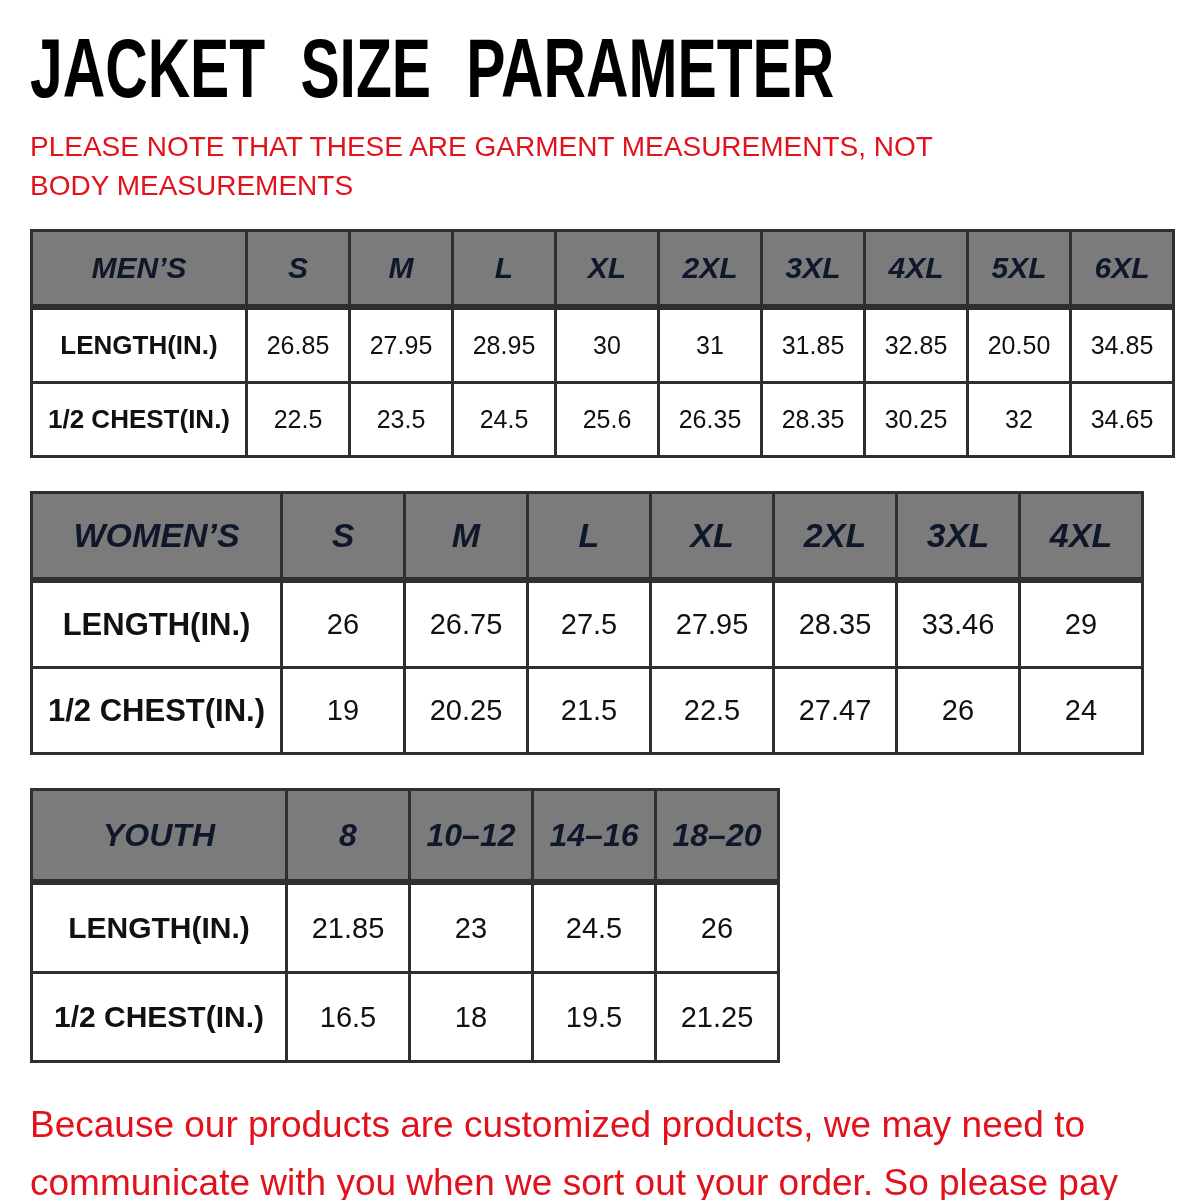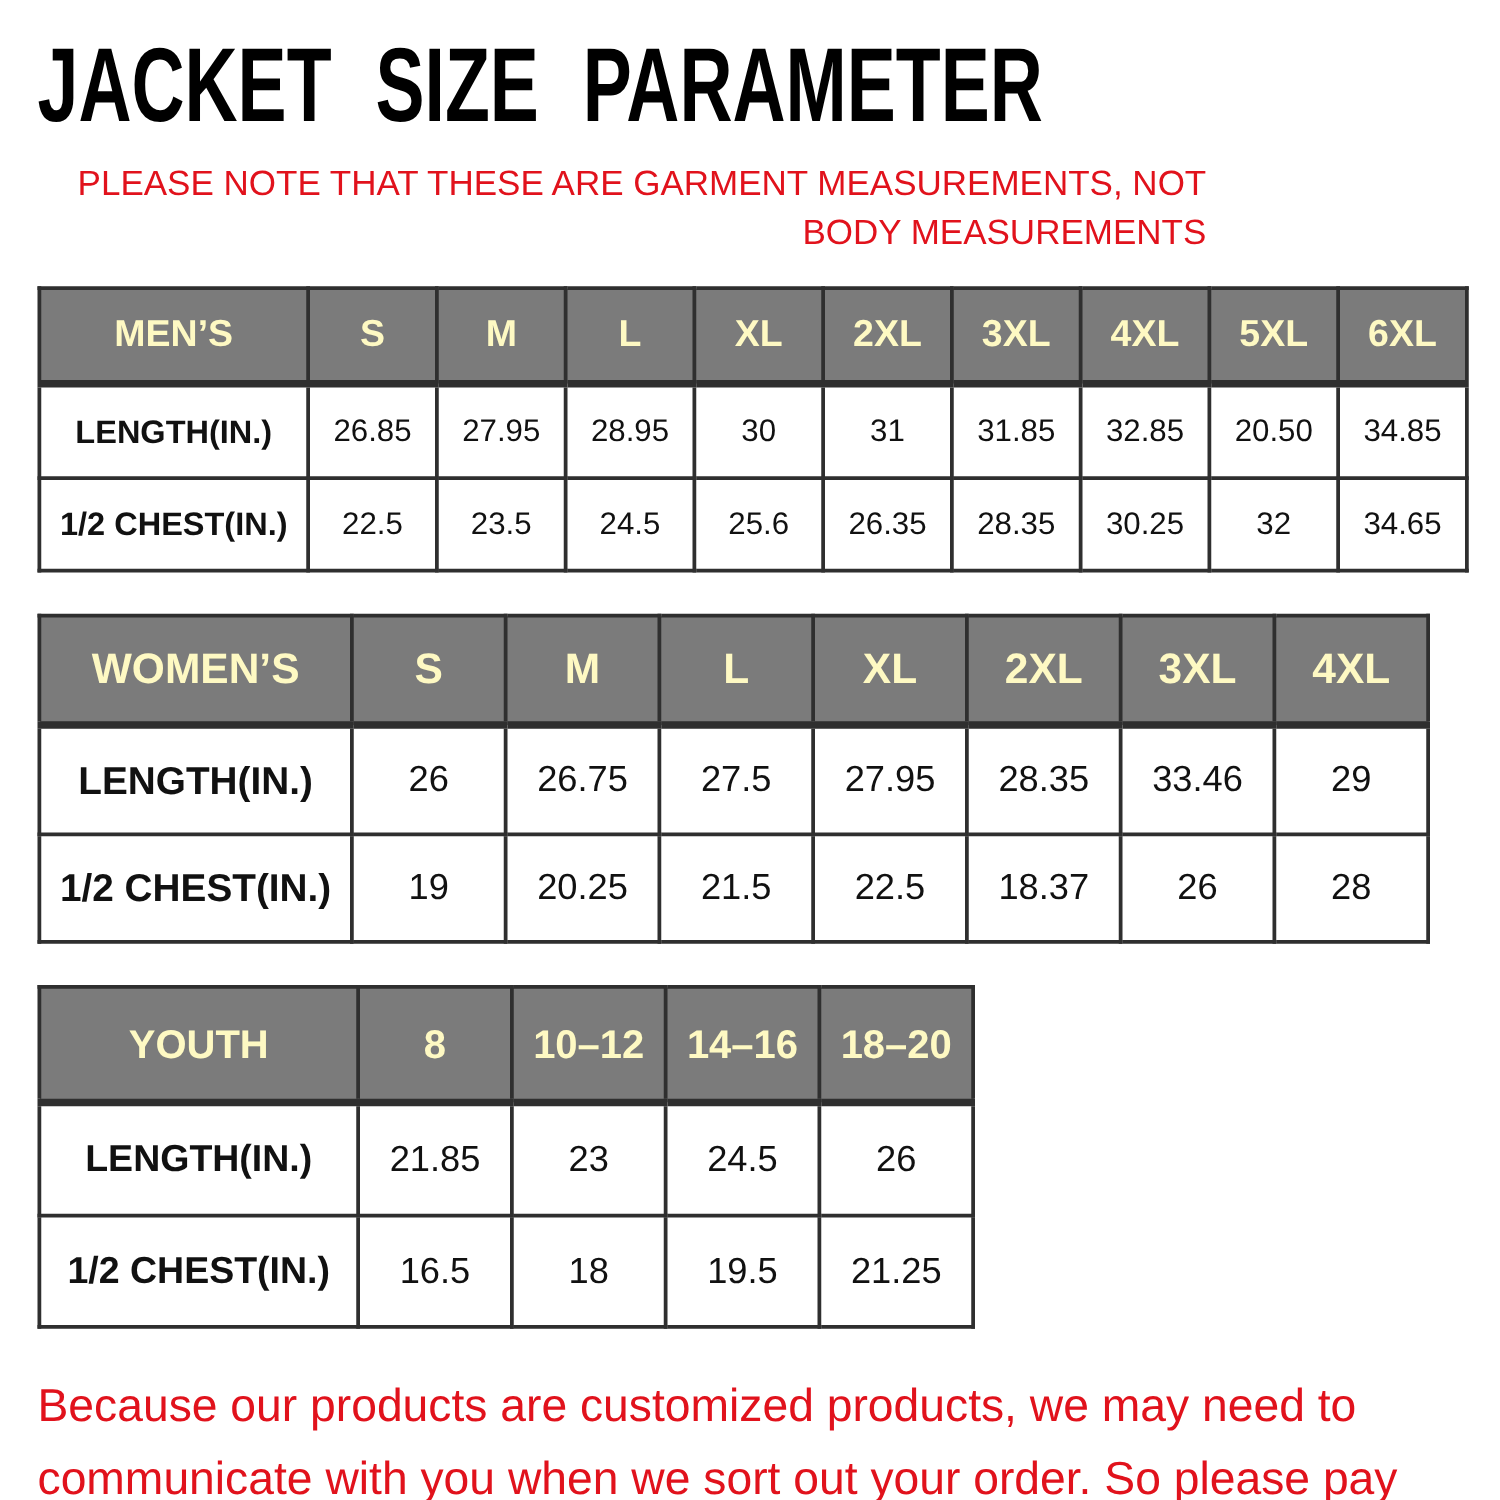--- a/index.html
+++ b/index.html
@@ -27,43 +27,43 @@
   }
 
   
   .note{
     margin:16px 0 0 0;
     max-width:935px;
     color:var(--red);
     font-size:28px;
     font-weight:500;
     line-height:1.38;
-    text-align:right;
   }
 
   
   .tables{margin-top:24px;}
   table.size-table{
     border-collapse:collapse;
     table-layout:fixed;
     margin:0 0 33px 0;
   }
   table.size-table th, table.size-table td{
     border:3px solid var(--border);
     text-align:center;
     vertical-align:middle;
     padding:0;
     color:#111;
     background:#fff;
   }
   table.size-table thead th{
     background:var(--gray);
-    color:#fef9c3;
+    color:#0f172a;
     font-weight:bold;
     border-bottom:6px solid var(--border);
+    font-style:italic;
   }
   td.label-cell{font-weight:bold;}
 
   
   .mens col.c-label{width:215px}
   .mens col.c-size{width:103px}
   .mens thead th{height:72px;font-size:30px;}
   .mens tbody td{height:71px;font-size:25px;}
   .mens td.label-cell{font-size:26px;}
 
@@ -188,23 +188,23 @@
             <td>28.35</td>
             <td>33.46</td>
             <td>29</td>
           </tr>
           <tr>
             <td class="label-cell">1/2 CHEST(IN.)</td>
             <td>19</td>
             <td>20.25</td>
             <td>21.5</td>
             <td>22.5</td>
-            <td>18.37</td>
+            <td>27.47</td>
             <td>26</td>
-            <td>28</td>
+            <td>24</td>
           </tr>
         </tbody>
       </table>
     <table class="size-table youth">
         <colgroup>
           <col class="c-label">
           <col class="c-size">
           <col class="c-size">
           <col class="c-size">
           <col class="c-size">

